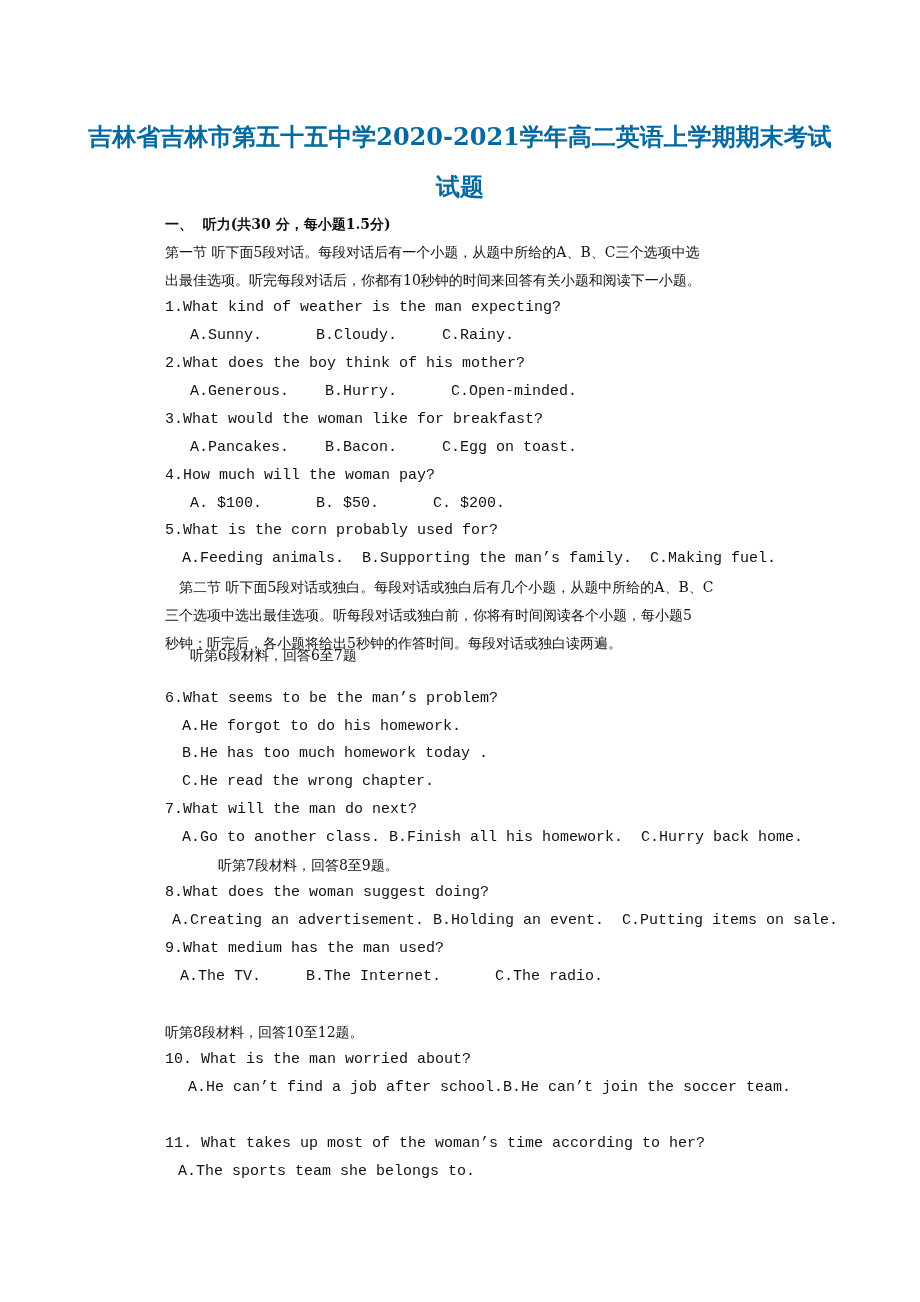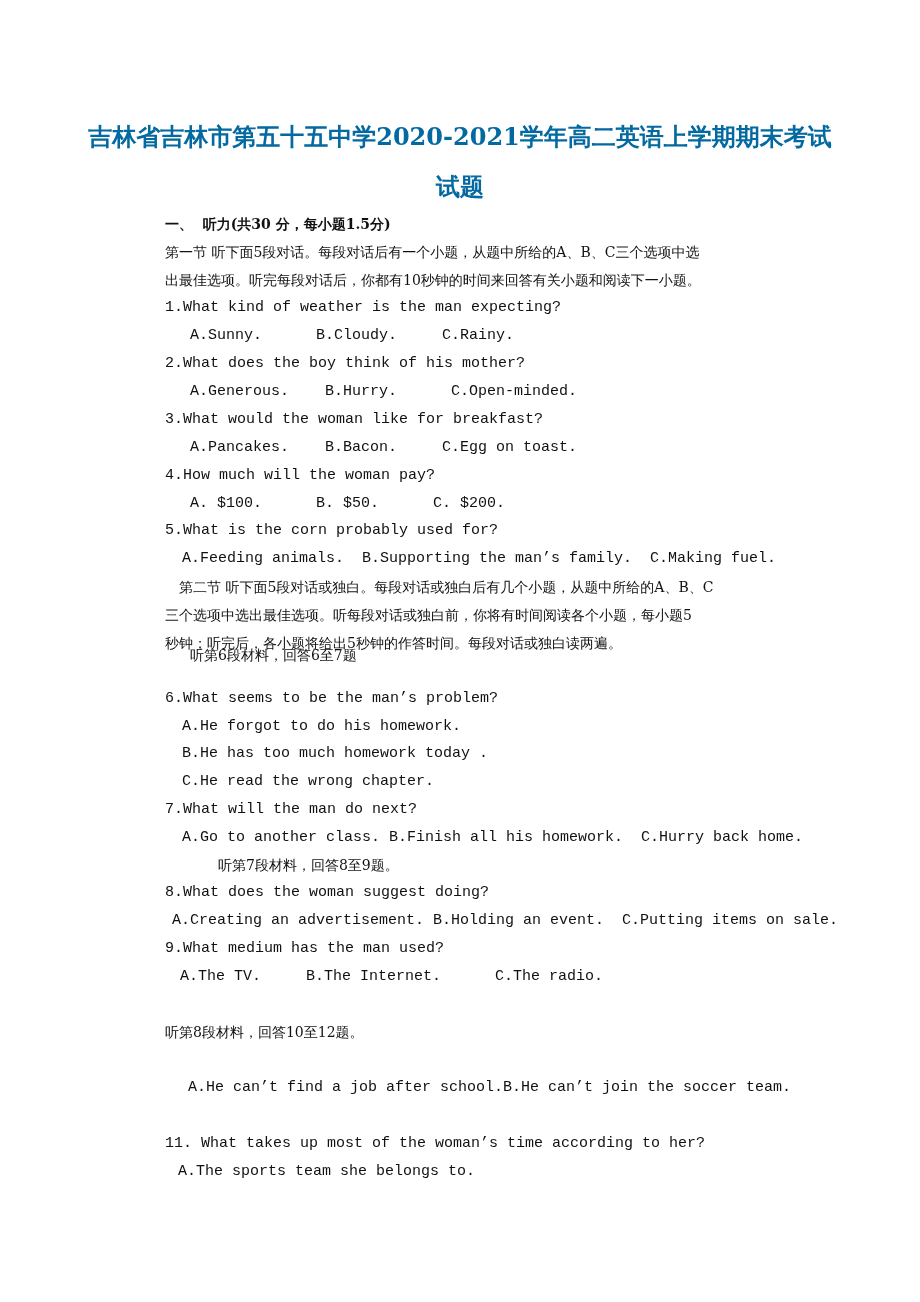--- a/index.html
+++ b/index.html
@@ -52,16 +52,17 @@
   <div class="line mono" style="left:165px;top:800px;">7.What will the man do next?</div>
   <div class="line mono" style="left:182px;top:828px;">A.Go to another class. B.Finish all his homework.  C.Hurry back home.</div>
   <div class="line" style="left:174px;top:855px;padding-left:44px;">听第7段材料，回答8至9题。</div>
 
   <div class="line mono" style="left:165px;top:883px;">8.What does the woman suggest doing?</div>
   <div class="line mono" style="left:172px;top:911px;">A.Creating an advertisement. B.Holding an event.  C.Putting items on sale.</div>
   <div class="line mono" style="left:165px;top:939px;">9.What medium has the man used?</div>
   <div class="line mono" style="left:180px;top:967px;">A.The TV.     B.The Internet.      C.The radio.</div>
 
   <div class="line" style="left:165px;top:1022px;">听第8段材料，回答10至12题。</div>
+  <div class="line mono" style="left:165px;top:1050px;">10. What is the man worried about?</div>
   <div class="line mono" style="left:188px;top:1078px;text-align:right;">A.He can’t find a job after school.B.He can’t join the soccer team.</div>
   <div class="line mono" style="left:165px;top:1134px;">11. What takes up most of the woman’s time according to her?</div>
   <div class="line mono" style="left:178px;top:1162px;">A.The sports team she belongs to.</div>
 </div>
 
 </body></html>

